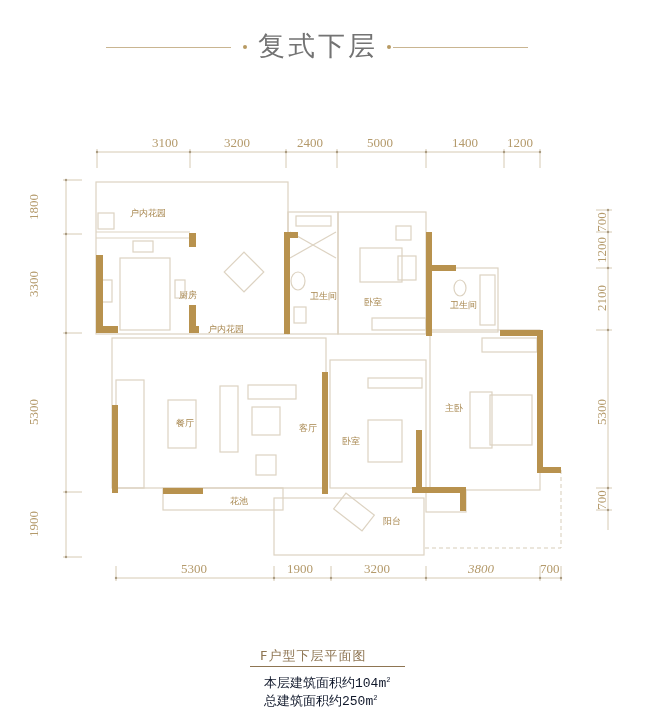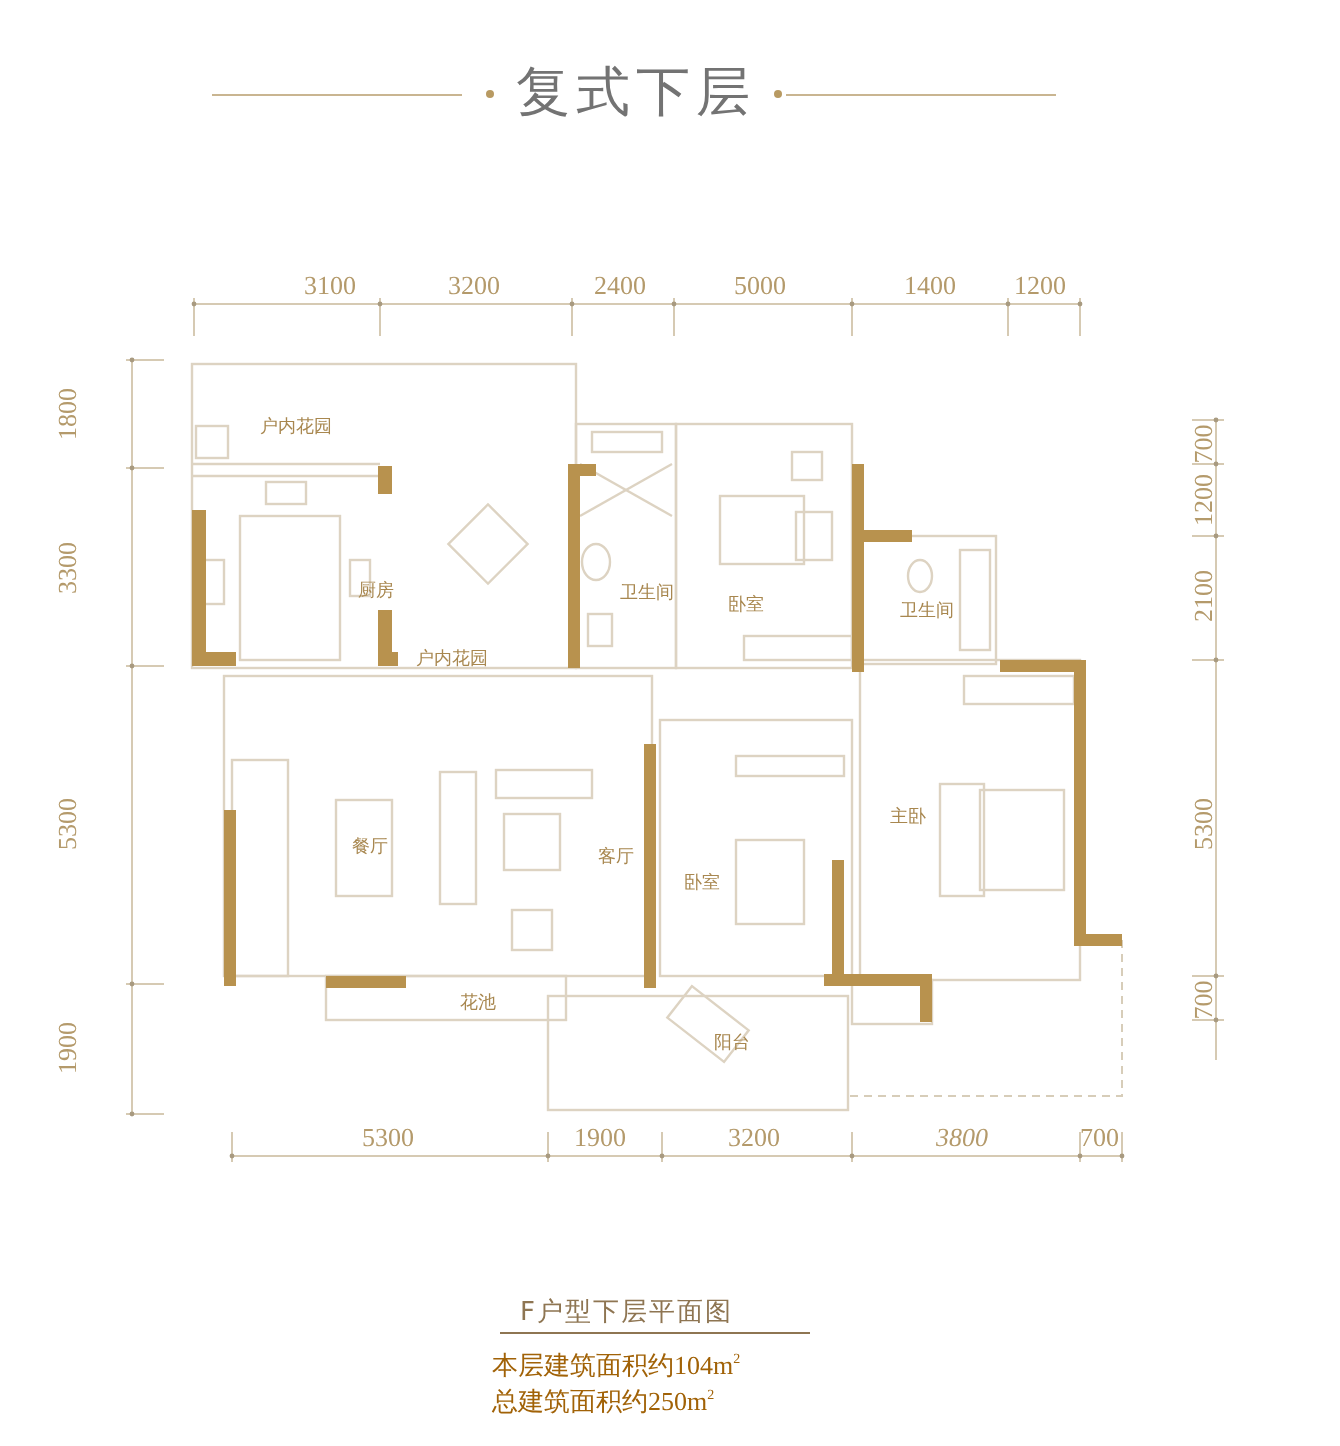--- a/index.html
+++ b/index.html
@@ -10,21 +10,21 @@
   .title-text { position: absolute; left: 252px; top: 28px; width: 132px; text-align: center;
                 font-family: "DejaVu Sans", sans-serif; font-size: 27px; color: #737373; letter-spacing: 3px; }
   .dim { position: absolute; font-family: "Liberation Serif", serif; font-size: 13px; color: #b49a6b; }
   .dim-v { position: absolute; font-family: "Liberation Serif", serif; font-size: 13px; color: #b49a6b;
            transform: rotate(-90deg); transform-origin: center center; width: 40px; text-align: center; }
   svg { position: absolute; left: 0; top: 0; }
   .room { position: absolute; font-family: "DejaVu Sans", sans-serif; font-size: 9px; color: #a8874f; white-space: nowrap; }
   .caption-title { position: absolute; left: 260px; top: 647px; font-family: "DejaVu Sans", sans-serif;
                    font-size: 13px; color: #8e7552; letter-spacing: 1px; }
   .caption-rule { position: absolute; left: 250px; top: 666px; width: 155px; height: 1px; background: #8e7552; }
-  .caption-line { position: absolute; left: 246px; font-family: Liberation Serif, serif; font-size: 13px; color: #a16207; }
+  .caption-line { position: absolute; left: 264px; font-family: Liberation Mono, monospace; font-size: 13px; color: #0f172a; }
   sup { font-size: 7px; }
 </style>
 </head>
 <body>
 
 <div class="title-line" style="left:106px;width:125px;"></div>
 <div class="title-dot" style="left:243px;"></div>
 <div class="title-text">复式下层</div>
 <div class="title-dot" style="left:387px;"></div>
 <div class="title-line" style="left:393px;width:135px;"></div>
@@ -198,21 +198,21 @@
 <div class="room" style="left:135px;top:289px;margin-left:44px;">厨房</div>
 <div class="room" style="left:208px;top:311px;margin-top:12px;">户内花园</div>
 <div class="room" style="left:310px;top:290px;">卫生间</div>
 <div class="room" style="left:364px;top:296px;">卧室</div>
 <div class="room" style="left:450px;top:299px;">卫生间</div>
 <div class="room" style="left:176px;top:385px;margin-top:32px;">餐厅</div>
 <div class="room" style="left:299px;top:422px;">客厅</div>
 <div class="room" style="left:342px;top:435px;">卧室</div>
 <div class="room" style="left:445px;top:402px;">主卧</div>
 <div class="room" style="left:230px;top:495px;">花池</div>
-<div class="room" style="left:357px;top:515px;">阳台</div>
+<div class="room" style="left:383px;top:515px;">阳台</div>
 
 <div class="caption-title">F户型下层平面图</div>
 <div class="caption-rule"></div>
 <div class="caption-line" style="top:674px;">
   <span>本层建筑面积约104</span><span>m</span><sup>2</sup>
 </div>
 <div class="caption-line" style="top:692px;">
   <span>总建筑面积约250</span><span>m</span><sup>2</sup>
 </div>
 

